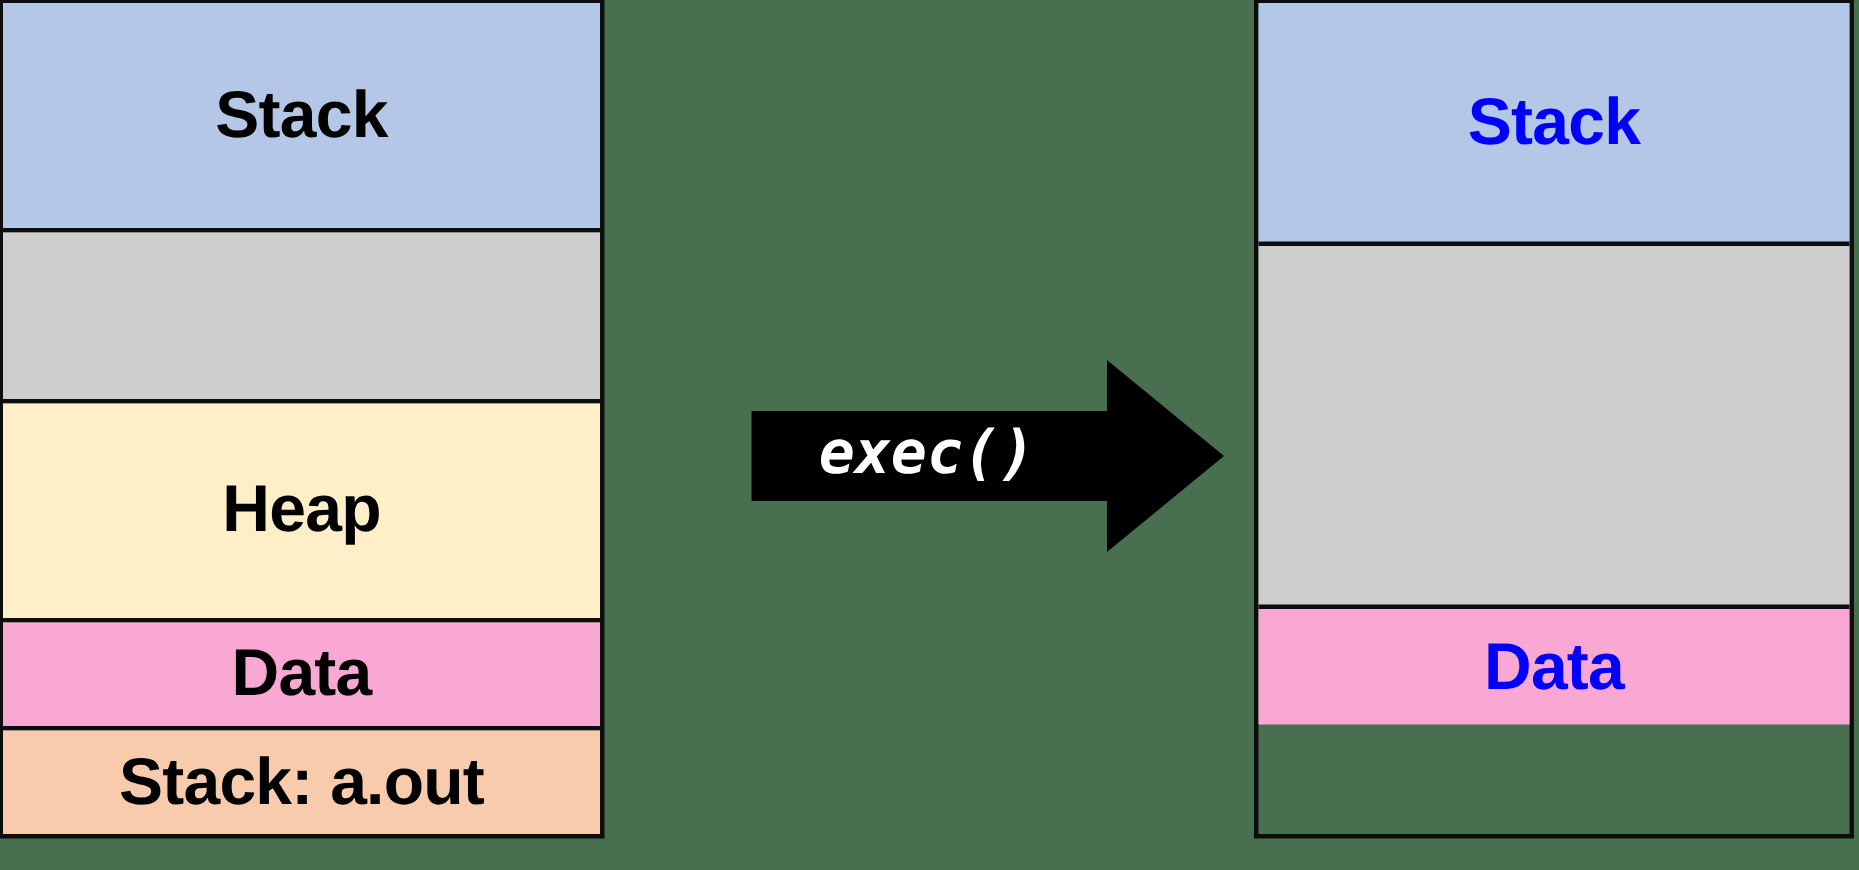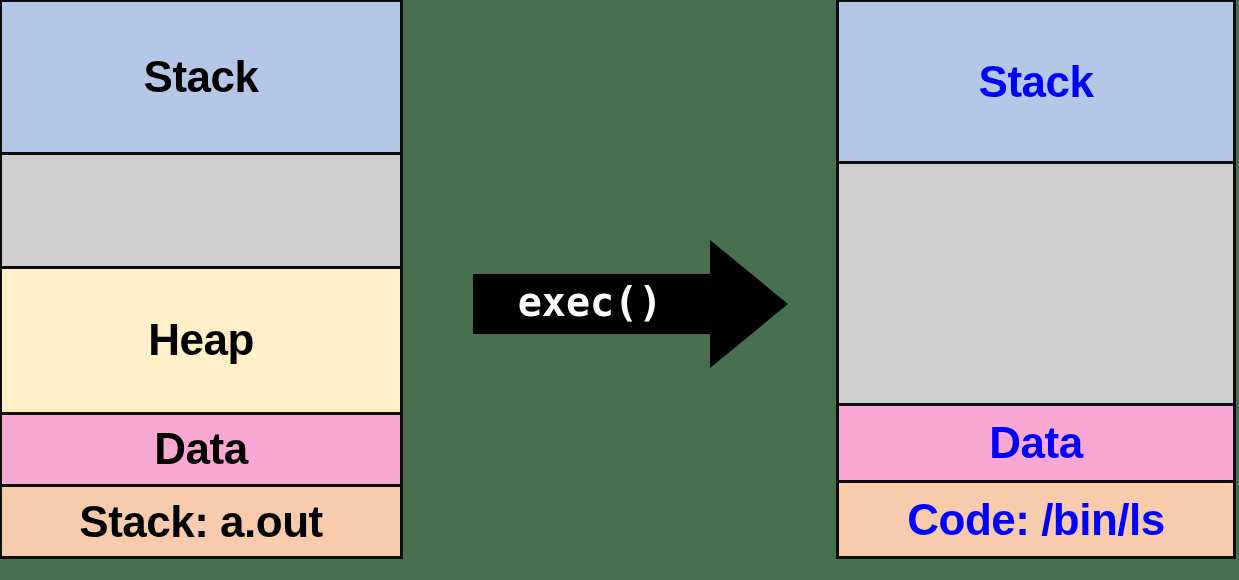--- a/index.html
+++ b/index.html
@@ -70,24 +70,25 @@
   .seg.data   { background: #f9a8d4; }
   .seg.code   { background: #f8cbad; }
 
   
   .panel.before .seg-label { color: #000000; }
   .panel.after  .seg-label { color: #0000ff; }
 
   
   .arrow {
     position: absolute;
-    left: 470px;
+    left: 498px;
     top: 240px;
     width: 320px;
     height: 128px;
+    font-style: italic;
   }
   .arrow svg { display: block; }
   .arrow-label {
     position: absolute;
     left: 0;
     top: 34px;
     width: 240px;
     height: 56px;
     display: flex;
     align-items: center;
@@ -133,16 +134,13 @@
 <div class="panel after">
   <div class="seg stack" style="height:162px">
     <span class="seg-label">Stack</span>
   </div>
   <div class="seg gap" style="height:242px">
     <span class="seg-label"></span>
   </div>
   <div class="seg data" style="height:77px">
     <span class="seg-label">Data</span>
   </div>
-  <div class="seg code" style="height:73px">
-    <span class="seg-label">Code: /bin/ls</span>
-  </div>
 </div>
 
 </body></html>

